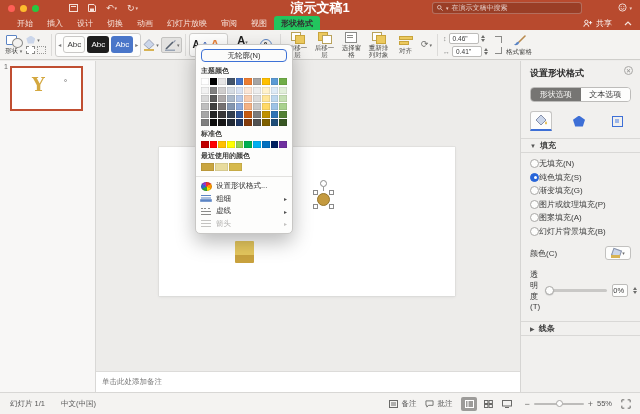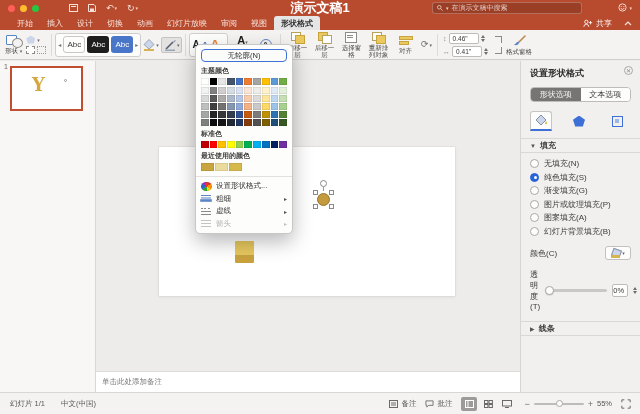--- a/index.html
+++ b/index.html
@@ -15,21 +15,21 @@
   .tb-icons { display:flex; gap:10px; margin-left:30px; align-items:center; color:#F6E0D8; font-size:9px; }
   .tb-ic { display:flex; align-items:center; gap:1px; }
   .tb-caret{ font-size:5px; color:#F0CEC3; }
   .tb-title { position:absolute; left:0; right:0; text-align:center; color:#FFFFFF; font-size:13px; font-weight:bold; pointer-events:none; }
   .searchbox { position:absolute; right:58px; top:2px; width:150px; height:12px; background:rgba(0,0,0,0.16); border:0.5px solid rgba(255,255,255,0.25); border-radius:3px; display:flex; align-items:center; padding:0 4px; gap:3px; color:rgba(255,255,255,0.75); font-size:7px; }
   .smiley { position:absolute; right:8px; top:3px; display:flex; align-items:center; gap:2px; }
 
   
   .tabrow { position:absolute; left:0; top:16px; width:640px; height:14px; background:#B84A2E; display:flex; align-items:flex-end; padding-left:10px; }
   .tab { font-size:8px; color:#F6E3DB; padding:2px 7px 2px; height:14px; display:flex; align-items:center; white-space:nowrap; }
-  .tab.active { background:#e5e5e5; color:#303030; border-radius:3px 3px 0 0; font-weight:bold; }
+  .tab.active { background:#22c55e; color:#303030; border-radius:3px 3px 0 0; font-weight:bold; }
   .tabrow-right { position:absolute; right:8px; top:16px; height:14px; display:flex; align-items:center; gap:12px; color:#FFFFFF; font-size:8px; }
   .share { display:flex; align-items:center; gap:3px; }
 
   
   .ribbon { position:absolute; left:0; top:30px; width:640px; height:30px; background:#F4F3F1; border-bottom:1px solid #CFCECB; display:flex; align-items:center; padding:0 3px; }
   .vsep { width:1px; height:22px; background:#DCDBD9; margin:0 3px; flex:0 0 1px; }
   .rbtn { display:flex; flex-direction:column; align-items:center; justify-content:center; font-size:6.5px; color:#4a4a48; gap:1px; padding:0 2px; }
   .rlbl { line-height:7px; text-align:center; white-space:pre-line; }
   .caret { font-size:5px; color:#6c6c6a; }
   .shapes-ic { position:relative; width:16px; height:11px; }
@@ -101,21 +101,21 @@
   .seg { flex:1; display:flex; align-items:center; justify-content:center; font-size:8px; background:#FDFDFC; color:#3b3b3b; }
   .seg.active { background:#767573; color:#F2F1EF; }
   .sb-icons { display:flex; align-items:flex-end; gap:16px; margin-top:8px; height:21px; }
   .sb-iconslot { width:22px; height:20px; display:flex; align-items:center; justify-content:center; }
   .sb-iconslot.sel { background:#FDFDFC; border:1px solid #C6C5C3; border-bottom:2px solid #3D6FD6; border-radius:3px 3px 0 0; }
   .pent-blue { width:12px; height:11px; background:#3D6FD6; clip-path:polygon(50% 0,100% 38%,82% 100%,18% 100%,0 38%); }
   .size-blue { width:11px; height:11px; border:1.5px solid #3D6FD6; position:relative; }
   .size-blue::after { content:""; position:absolute; left:2px; top:2px; width:4px; height:4px; background:#9DB6E8; }
   .sec-head { margin-top:7px; border-top:1px solid #D9D8D6; border-bottom:1px solid #D9D8D6; height:15px; display:flex; align-items:center; gap:4px; font-weight:bold; font-size:8px; margin-left:-9px; margin-right:-9px; padding-left:9px; }
   .tri { font-size:6px; color:#555; }
-  .fo { display:flex; align-items:center; gap:5px; height:13.5px; }
+  .fo { display:flex; align-items:center; height:13.5px; }
   .fo:first-child { margin-top:4px; }
   .radio { width:9px; height:9px; border-radius:50%; background:#FDFDFC; border:1px solid #A9A8A6; position:relative; flex:0 0 9px; }
   .radio.on { background:#2765D9; border-color:#2765D9; }
   .radio.on::after { content:""; position:absolute; left:2.5px; top:2.5px; width:3px; height:3px; background:#fff; border-radius:50%; }
   .folbl { font-size:8px; }
   .colorrow { display:flex; align-items:center; justify-content:space-between; margin-top:8px; }
   .colorbtn { width:26px; height:14px; background:#FDFDFC; border:1px solid #C2C1BF; border-radius:3px; display:flex; align-items:center; justify-content:center; gap:2px; }
   .minibucket { width:9px; height:9px; position:relative; }
   .minibucket::before { content:""; position:absolute; left:1px; top:0; width:7px; height:6px; background:#CBD6EA; border:0.5px solid #8a93a8; transform:rotate(20deg); }
   .minibucket::after { content:""; position:absolute; left:0; bottom:0; width:9px; height:2.5px; background:#D8B353; }

